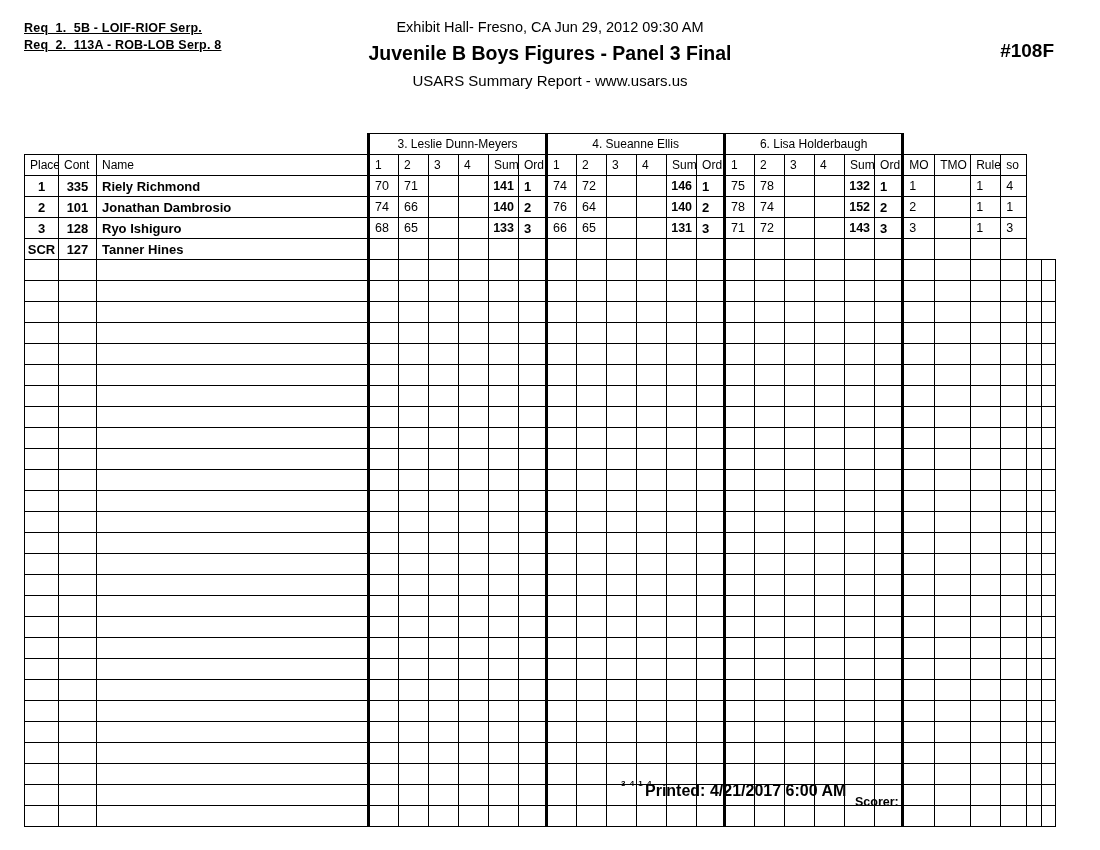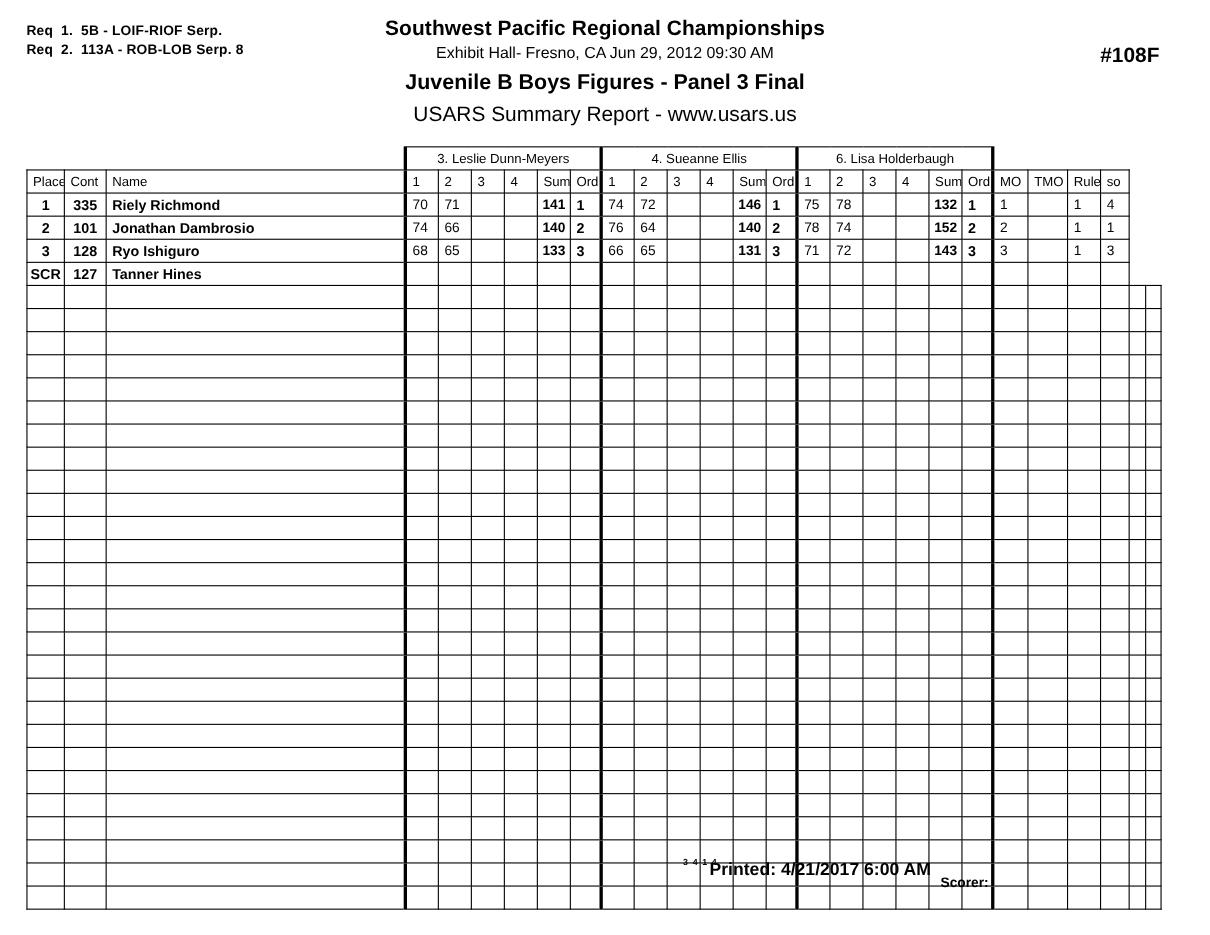--- a/index.html
+++ b/index.html
@@ -19,21 +19,21 @@
   
   .req-block {
     position: absolute;
     left: 24px;
     top: 20px;
     font-size: 12.5px;
     font-weight: bold;
     line-height: 17px;
     letter-spacing: 0.2px;
   }
-  .req-line { white-space: pre; }
+  .req-line { white-space: pre; text-decoration: underline; }
 
   .title-block {
     position: absolute;
     left: 0;
     right: 0;
     top: 16px;
     text-align: center;
   }
   .title-main {
     font-size: 19px;
@@ -43,21 +43,21 @@
   .title-sub {
     font-size: 14.5px;
     margin-top: 3px;
   }
   .title-event {
     font-size: 19.5px;
     font-weight: bold;
     margin-top: 7px;
   }
   .title-report {
-    font-size: 19px;
+    font-size: 15px;
     margin-top: 7px;
   }
 
   .doc-code {
     position: absolute;
     right: 46px;
     top: 20px;
     font-size: 19px;
     font-weight: bold;
     margin-top: 20px;
@@ -181,21 +181,20 @@
 </style>
 </head>
 <body>
 
 <div class="req-block">
   <div class="req-line">Req  1.  5B - LOIF-RIOF Serp.</div>
   <div class="req-line">Req  2.  113A - ROB-LOB Serp. 8</div>
 </div>
 
 <div class="title-block">
-  <div class="title-main">Southwest Pacific Regional Championships</div>
   <div class="title-sub">Exhibit Hall-  Fresno, CA  Jun 29, 2012  09:30 AM</div>
   <div class="title-event">Juvenile B Boys Figures  - Panel 3 Final</div>
   <div class="title-report">USARS Summary Report - www.usars.us</div>
 </div>
 
 <div class="doc-code">#108F</div>
 
 <div class="sheet">
   <table class="grid">
     <colgroup>

